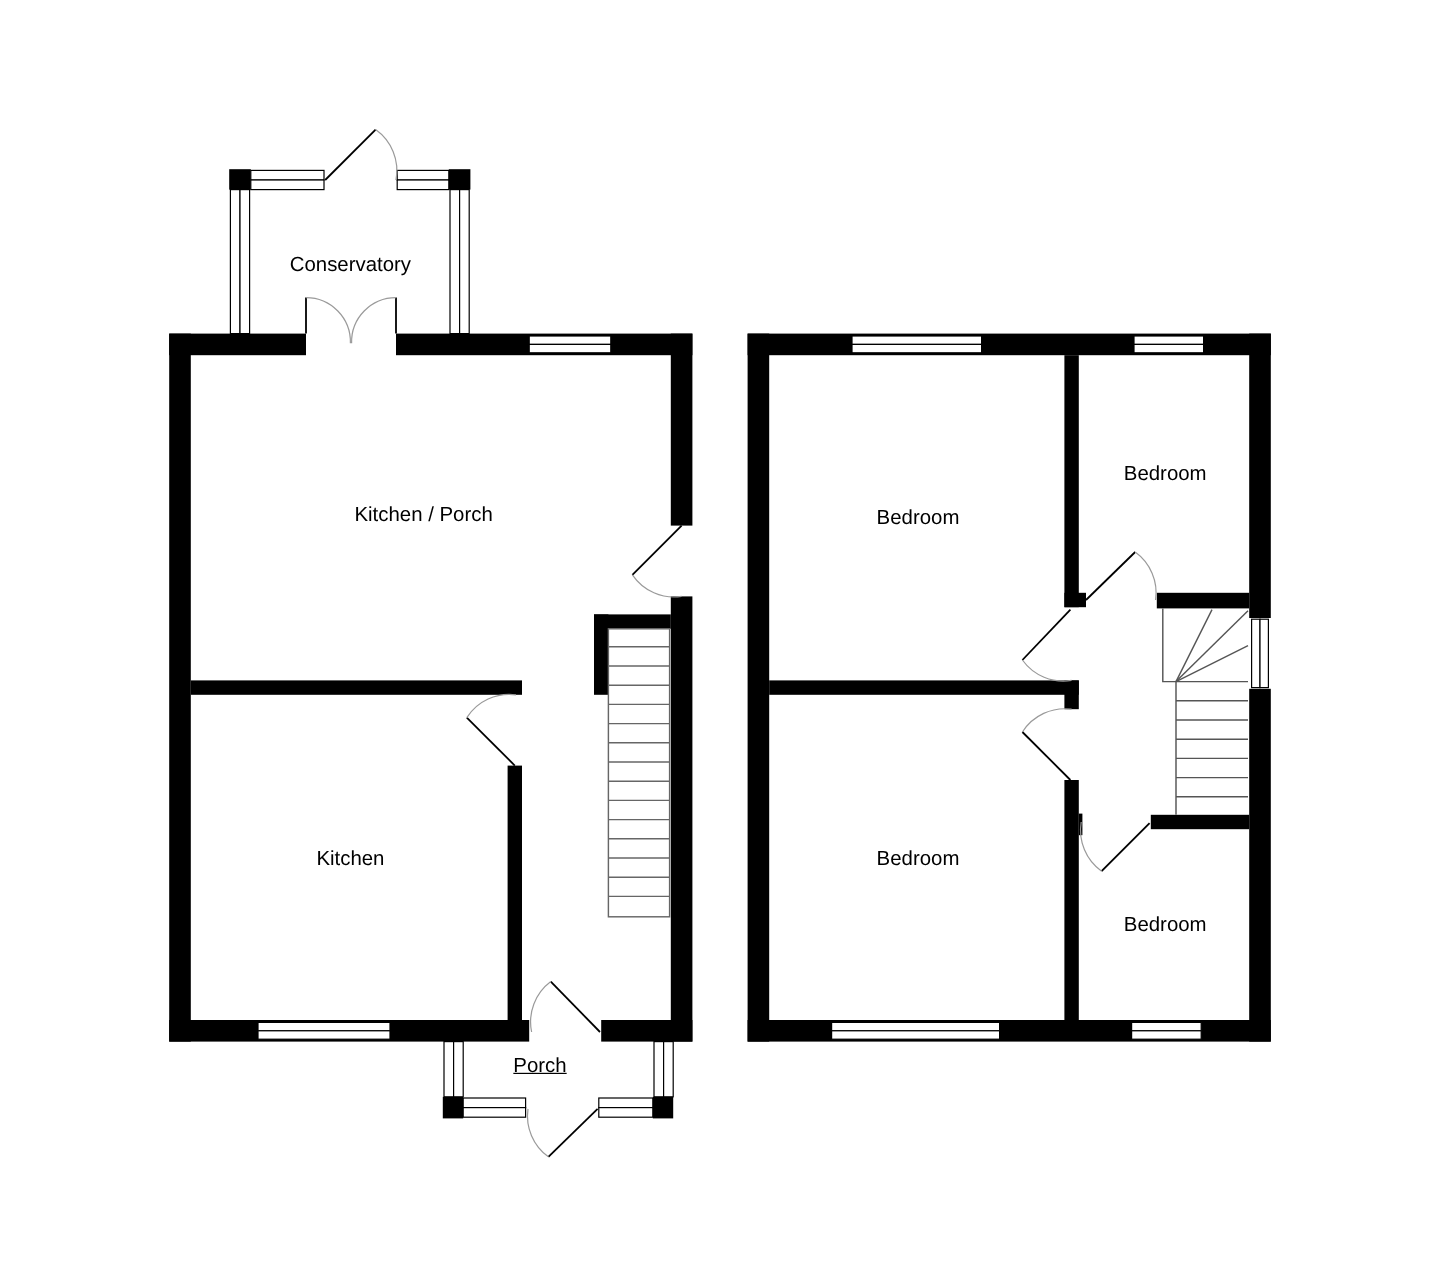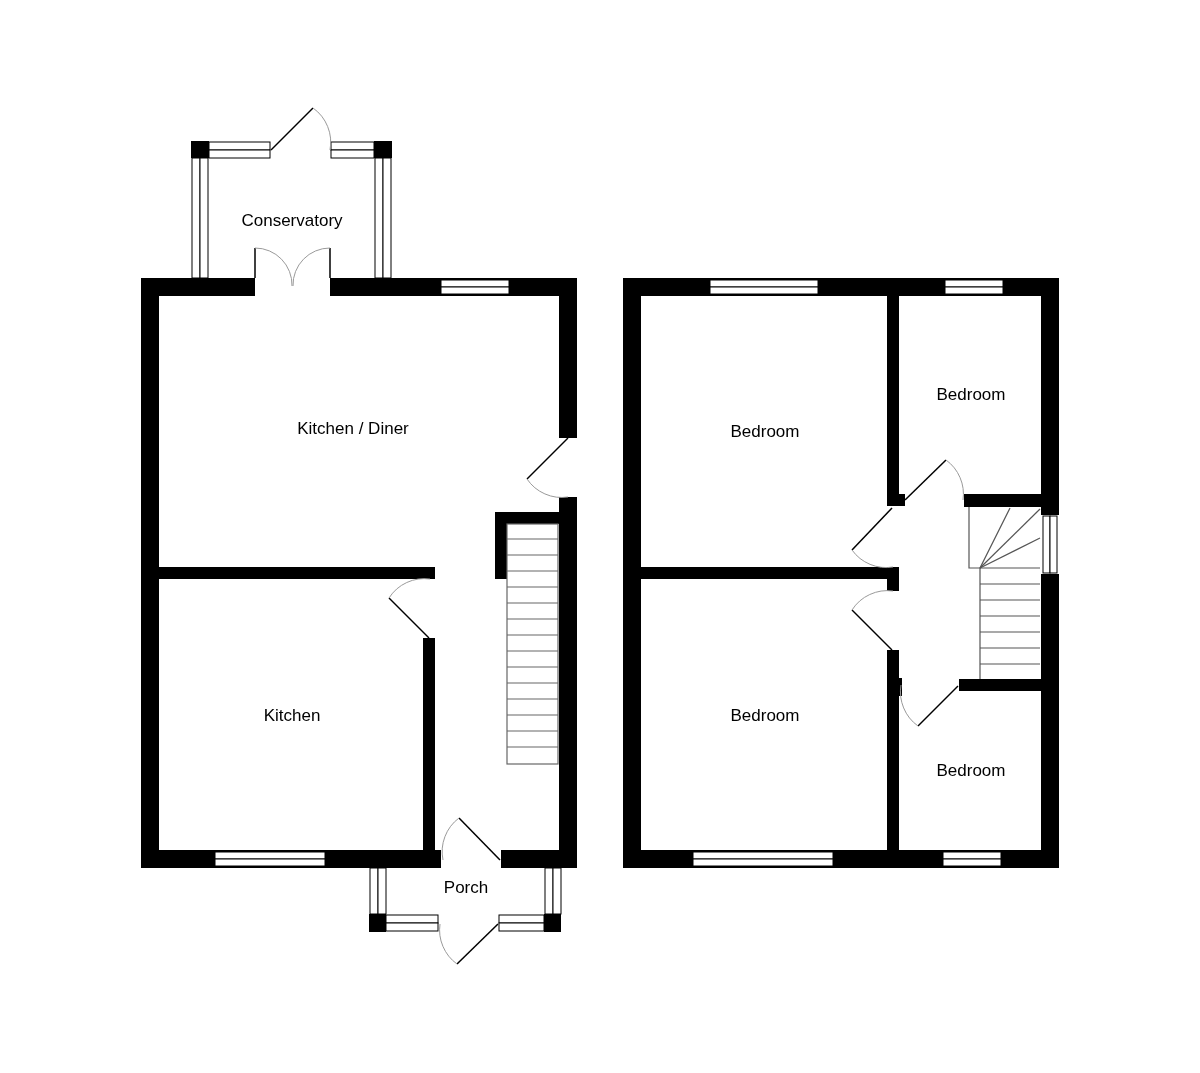--- a/index.html
+++ b/index.html
@@ -179,20 +179,20 @@
       <line x1="980" y1="600" x2="1040" y2="600"></line>
       <line x1="980" y1="616" x2="1040" y2="616"></line>
       <line x1="980" y1="632" x2="1040" y2="632"></line>
       <line x1="980" y1="648" x2="1040" y2="648"></line>
       <line x1="980" y1="664" x2="1040" y2="664"></line>
     </g>
   </g>
 </svg>
 
 <div class="label" style="left:292px; top:221px;">Conservatory</div>
-<div class="label" style="left:353px; top:429px;">Kitchen / Diner</div>
+<div class="label" style="left:353px; top:429px;">Kitchen / Porch</div>
 <div class="label" style="left:292px; top:716px;">Kitchen</div>
-<div class="label" style="left:466px; top:888px;">Porch</div>
+<div class="label" style="left:450px; top:888px;text-decoration:underline;">Porch</div>
 
 <div class="label" style="left:765px; top:432px;">Bedroom</div>
 <div class="label" style="left:971px; top:395px;">Bedroom</div>
 <div class="label" style="left:765px; top:716px;">Bedroom</div>
 <div class="label" style="left:971px; top:771px;">Bedroom</div>
 
 </body></html>

